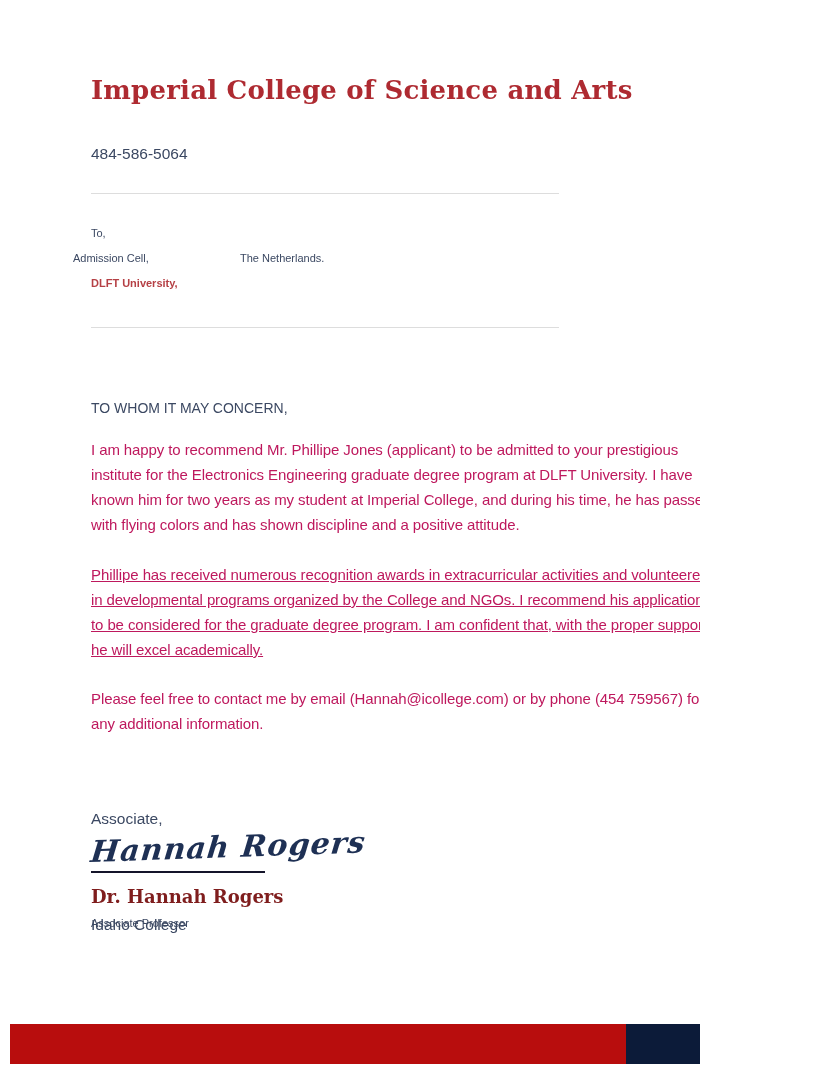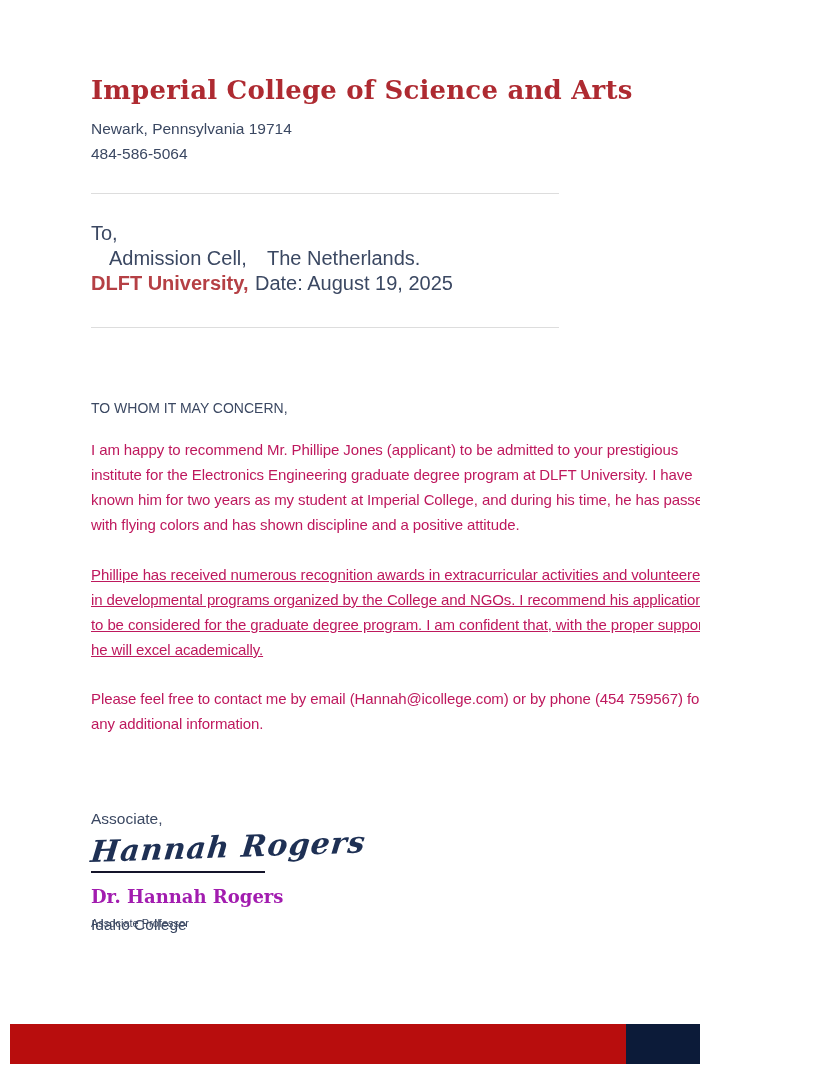--- a/index.html
+++ b/index.html
@@ -71,29 +71,29 @@
     width: 468px;
     height: 0;
     border-top: 1px solid #ddden;
     border-top: 1px solid #dddddd;
   }
   .divider-1 { top: 193px; }
   .divider-2 { top: 327px; }
 
   .recip-line {
     position: absolute;
-    font-size: 20px;
+    font-size: 11px;
     line-height: 25px;
     color: #3b4862;
     white-space: nowrap;
   }
   .recip-to        { left: 91px;  top: 221px; }
-  .recip-cell      { left: 109px;  top: 246px; }
+  .recip-cell      { left: 73px;  top: 246px; }
   .recip-univ      { left: 91px;  top: 271px; color: #b54045; font-weight: bold; }
-  .recip-country   { left: 267px; top: 246px; }
+  .recip-country   { left: 240px; top: 246px; }
   .recip-date      { left: 255px; top: 271px; }
 
   .greeting {
     position: absolute;
     left: 91px; top: 396px;
     font-size: 14px;
     line-height: 25px;
     color: #3b4862;
     white-space: nowrap;
   }
@@ -140,21 +140,21 @@
     background: #14142a;
   }
 
   .signer-name {
     position: absolute;
     left: 91px; top: 884px;
     font-family: "DejaVu Serif", serif;
     font-weight: bold;
     font-size: 18px;
     line-height: 25px;
-    color: #a21caf;
+    color: #7f1d1d;
     white-space: nowrap;
   }
   .signer-role {
     position: absolute;
     left: 91px; top: 911px;
     font-size: 11px;
     line-height: 25px;
     color: #3b4862;
     white-space: nowrap;
     text-align: center;
@@ -172,30 +172,28 @@
 <body>
 
 <div class="page">
 
   <div class="deco-top-navy"></div>
   <div class="deco-top-red"></div>
   <div class="deco-bottom-red"></div>
   <div class="deco-bottom-navy"></div>
 
   <div class="college-title">Imperial College of Science and Arts</div>
-  <div class="addr-line addr-1">Newark, Pennsylvania 19714</div>
   <div class="addr-line addr-2">484-586-5064</div>
 
   <div class="divider divider-1"></div>
 
   <div class="recip-line recip-to">To,</div>
   <div class="recip-line recip-cell">Admission Cell,</div>
   <div class="recip-line recip-univ">DLFT University,</div>
   <div class="recip-line recip-country">The Netherlands.</div>
-  <div class="recip-line recip-date">Date: August 19, 2025</div>
 
   <div class="divider divider-2"></div>
 
   <div class="greeting">TO WHOM IT MAY CONCERN,</div>
   <div class="body-para para-1">I am happy to recommend Mr. Phillipe Jones (applicant) to be admitted to your prestigious institute for the Electronics Engineering graduate degree program at DLFT University. I have known him for two years as my student at Imperial College, and during his time, he has passed with flying colors and has shown discipline and a positive attitude.</div>
   <div class="body-para para-2">Phillipe has received numerous recognition awards in extracurricular activities and volunteered in developmental programs organized by the College and NGOs. I recommend his application to be considered for the graduate degree program. I am confident that, with the proper support, he will excel academically.</div>
   <div class="body-para para-3">Please feel free to contact me by email (Hannah@icollege.com) or by phone (454 759567) for any additional information.</div>
 
   <div class="closing">Associate,</div>
   <div class="signature-script">Hannah Rogers</div>

